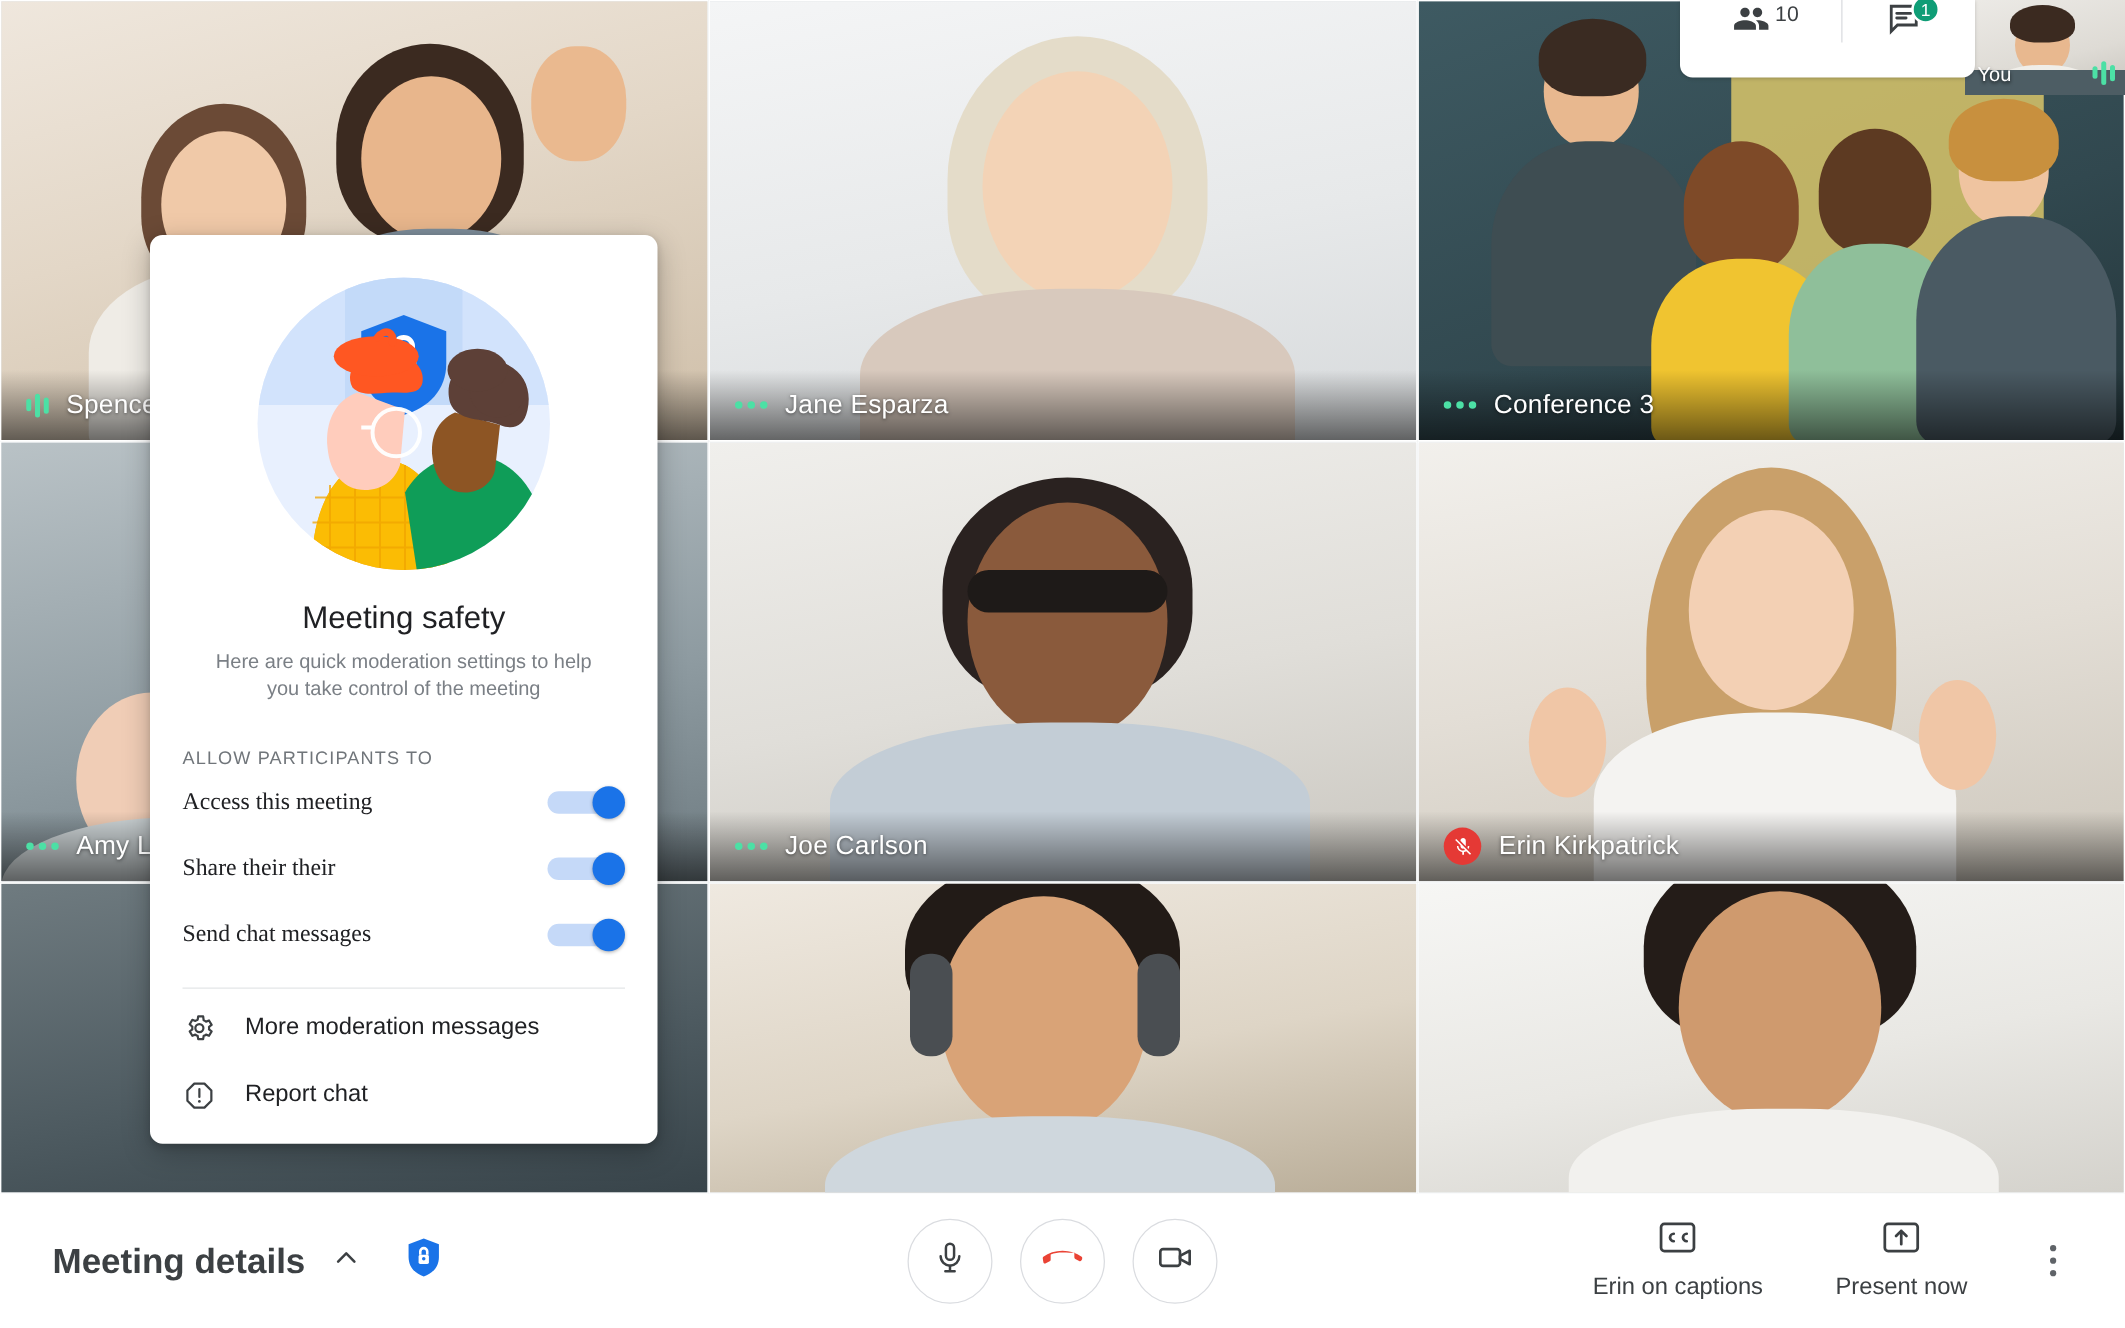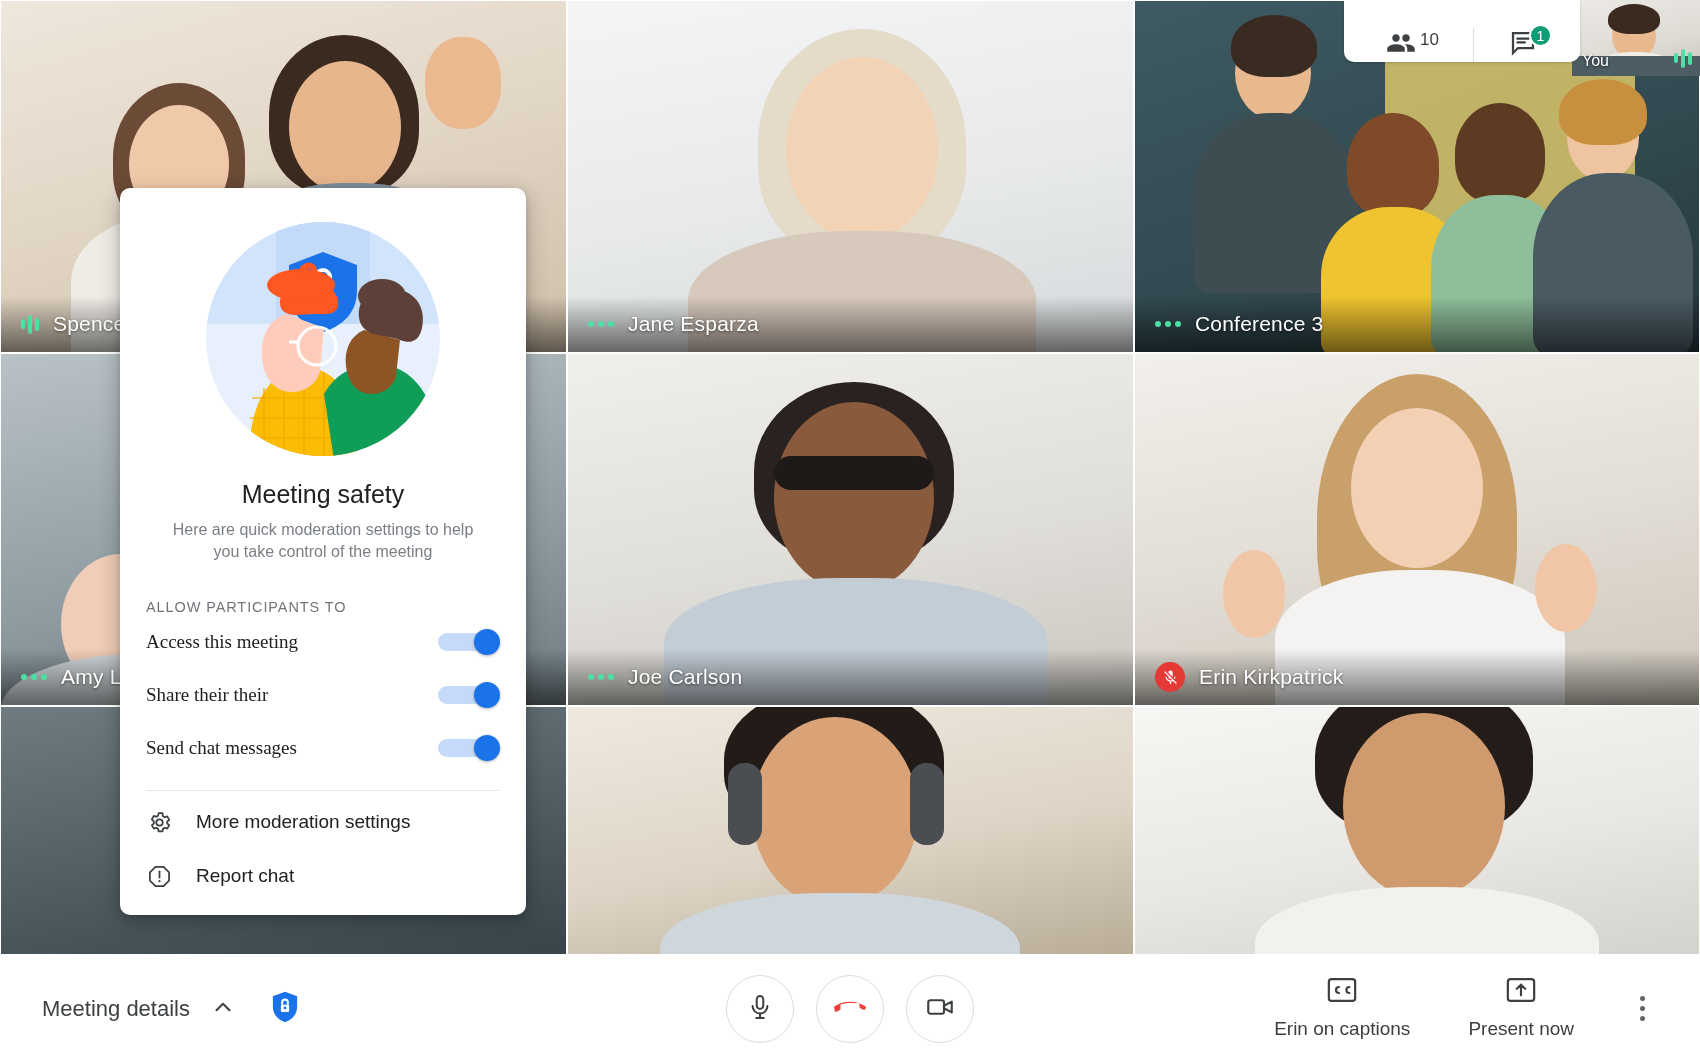--- a/index.html
+++ b/index.html
@@ -56,21 +56,21 @@
   .bg-desk   { background: linear-gradient(170deg,#efe9e0 0%,#ded5c6 55%,#b9ad98 100%); }
   .bg-light  { background: linear-gradient(170deg,#f6f6f4 0%,#e9e8e4 55%,#d4d2cc 100%); }
   .head { position: absolute; border-radius: 50%; }
   .torso { position: absolute; border-radius: 46% 46% 10% 10%; }
   .hair { position: absolute; border-radius: 50% 50% 40% 40%; }
 
   
   #chips {
     position: absolute; right: 120px; top: 0; height: 62px;
     background: #fff; border-radius: 0 0 10px 10px;
-    display: flex; align-items: flex-end; padding: 0 22px; gap: 14px; z-index: 40;
+    display: flex; align-items: flex-start; padding: 0 22px; gap: 14px; z-index: 40;
     box-shadow: 0 1px 3px rgba(0,0,0,.18);
   }
   .chip { display: flex; align-items: flex-start; gap: 4px; padding: 0 20px; position: relative; }
   .chip .cnt { font-size: 17px; color: #3c4043; line-height: 1; padding-top: 3px; }
   .chip-div { width: 1px; height: 34px; background: #dadce0; }
   .badge {
     position: absolute; right: 6px; top: -4px; min-width: 23px; height: 23px;
     border-radius: 50%; background: #0f9d76; color: #fff;
     font-size: 14px; display: flex; align-items: center; justify-content: center;
     border: 2px solid #fff; padding: 0 2px;
@@ -126,21 +126,21 @@
   }
   .menu-item .mi-l { font-size: 19px; color: #202124; }
   .mi-ic { width: 26px; display: flex; align-items: center; justify-content: center; flex: none; }
 
   
   #bottom {
     position: absolute; left: 0; bottom: 0; width: 1700px; height: 107px;
     background: #fff; display: flex; align-items: center; z-index: 45;
   }
   #bleft { display: flex; align-items: center; gap: 20px; padding-left: 42px; }
-  #bleft .md { font-size: 22px; color: #3c4043; }
+  #bleft .md { font-size: 28px; color: #3c4043; font-weight: bold; }
   #bcenter {
     position: absolute; left: 50%; transform: translateX(-50%);
     display: flex; align-items: center; gap: 22px;
   }
   .cbtn {
     width: 68px; height: 68px; border-radius: 50%; border: 1px solid #dadce0;
     background: #fff; display: flex; align-items: center; justify-content: center;
     cursor: pointer;
   }
   #bright {
@@ -403,21 +403,21 @@
 
     <div class="p-div"></div>
 
     <div class="menu-item">
       <span class="mi-ic">
         <svg width="25" height="25" viewBox="0 0 24 24" fill="none" stroke="#3c4043" stroke-width="1.7">
           <circle cx="12" cy="12" r="3.1"></circle>
           <path d="M19.4 13a7.8 7.8 0 0 0 0-2l2-1.5-2-3.4-2.3.9a7.6 7.6 0 0 0-1.8-1L14.9 3h-3.8l-.4 2.5a7.6 7.6 0 0 0-1.8 1l-2.3-.9-2 3.4L6.6 11a7.8 7.8 0 0 0 0 2l-2 1.5 2 3.4 2.3-.9c.5.4 1.1.8 1.8 1l.4 2.5h3.8l.4-2.5c.7-.2 1.3-.6 1.8-1l2.3.9 2-3.4z" stroke-linejoin="round"></path>
         </svg>
       </span>
-      <span class="mi-l">More moderation settings</span>
+      <span class="mi-l">More moderation messages</span>
     </div>
 
     <div class="menu-item">
       <span class="mi-ic">
         <svg width="25" height="25" viewBox="0 0 24 24" fill="none" stroke="#3c4043" stroke-width="1.7">
           <path d="M8.1 2.8h7.8l5.3 5.3v7.8l-5.3 5.3H8.1L2.8 15.9V8.1z" stroke-linejoin="round"></path>
           <path d="M12 7v6" stroke-linecap="round"></path>
           <circle cx="12" cy="16.5" r="1.05" fill="#3c4043" stroke="none"></circle>
         </svg>
       </span>

